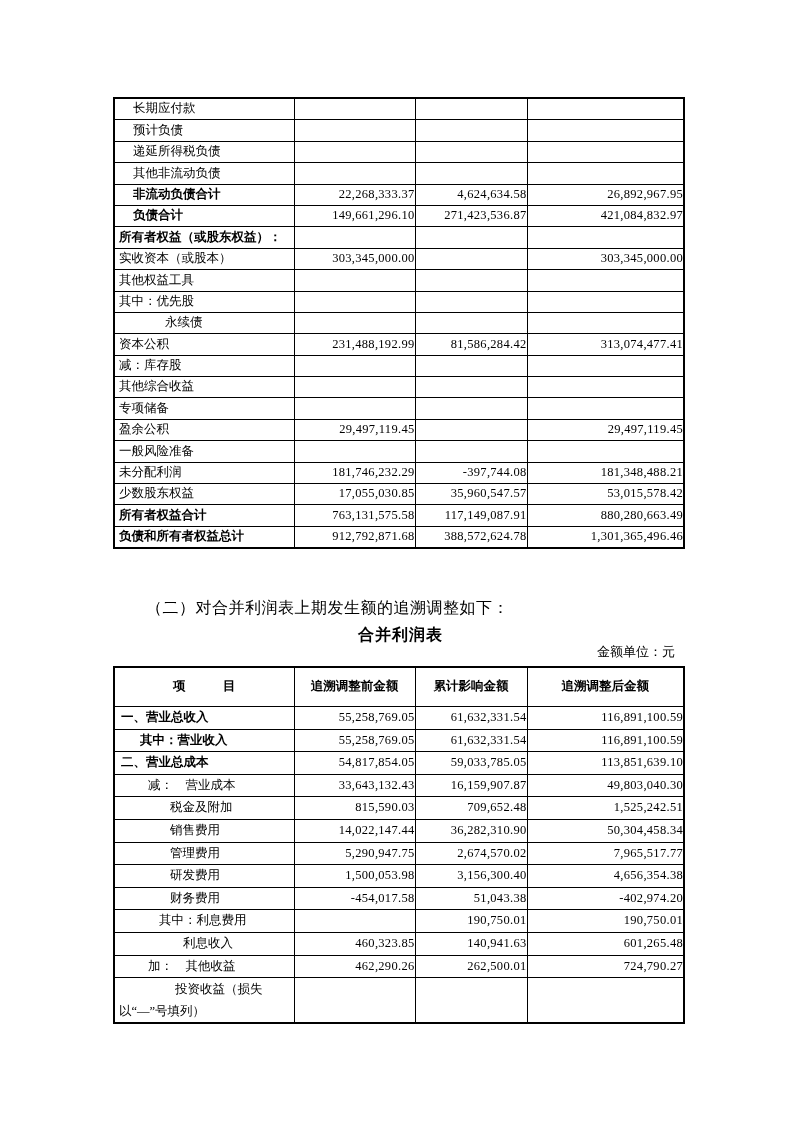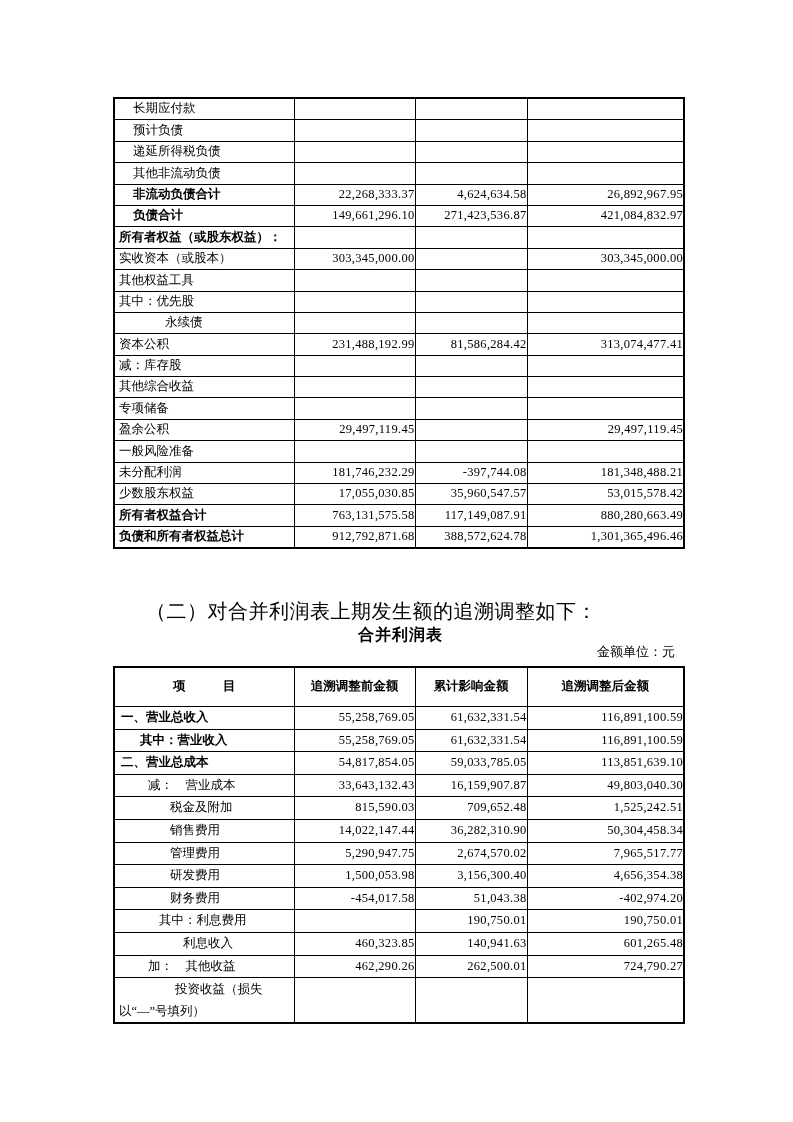--- a/index.html
+++ b/index.html
@@ -36,21 +36,21 @@
   .tbl2 .i2 { padding-left:33px; }
   .tbl2 .i2b { padding-left:44px; }
   .tbl2 .i3 { padding-left:55px; }
   .tbl2 .i4 { padding-left:68px; }
   .tbl2 td.iw {
     white-space:normal; text-indent:56px; padding-left:4px; padding-right:4px;
     height:44px; vertical-align:middle; line-height:22px;
   }
   .para {
     position:absolute; left:146px; top:598px; margin:0;
-    font-size:20px; letter-spacing:0.5px;
+    font-size:16px; letter-spacing:0.5px;
   }
   .rpt-title {
     position:absolute; left:0; top:621px; width:793px; margin:4px;
     text-align:center; font-size:16px; font-weight:bold; letter-spacing:1px;
   }
   .unit-note {
     position:absolute; left:113px; top:643px; width:562px;
     text-align:right; font-size:13px;
   }
 </style>

